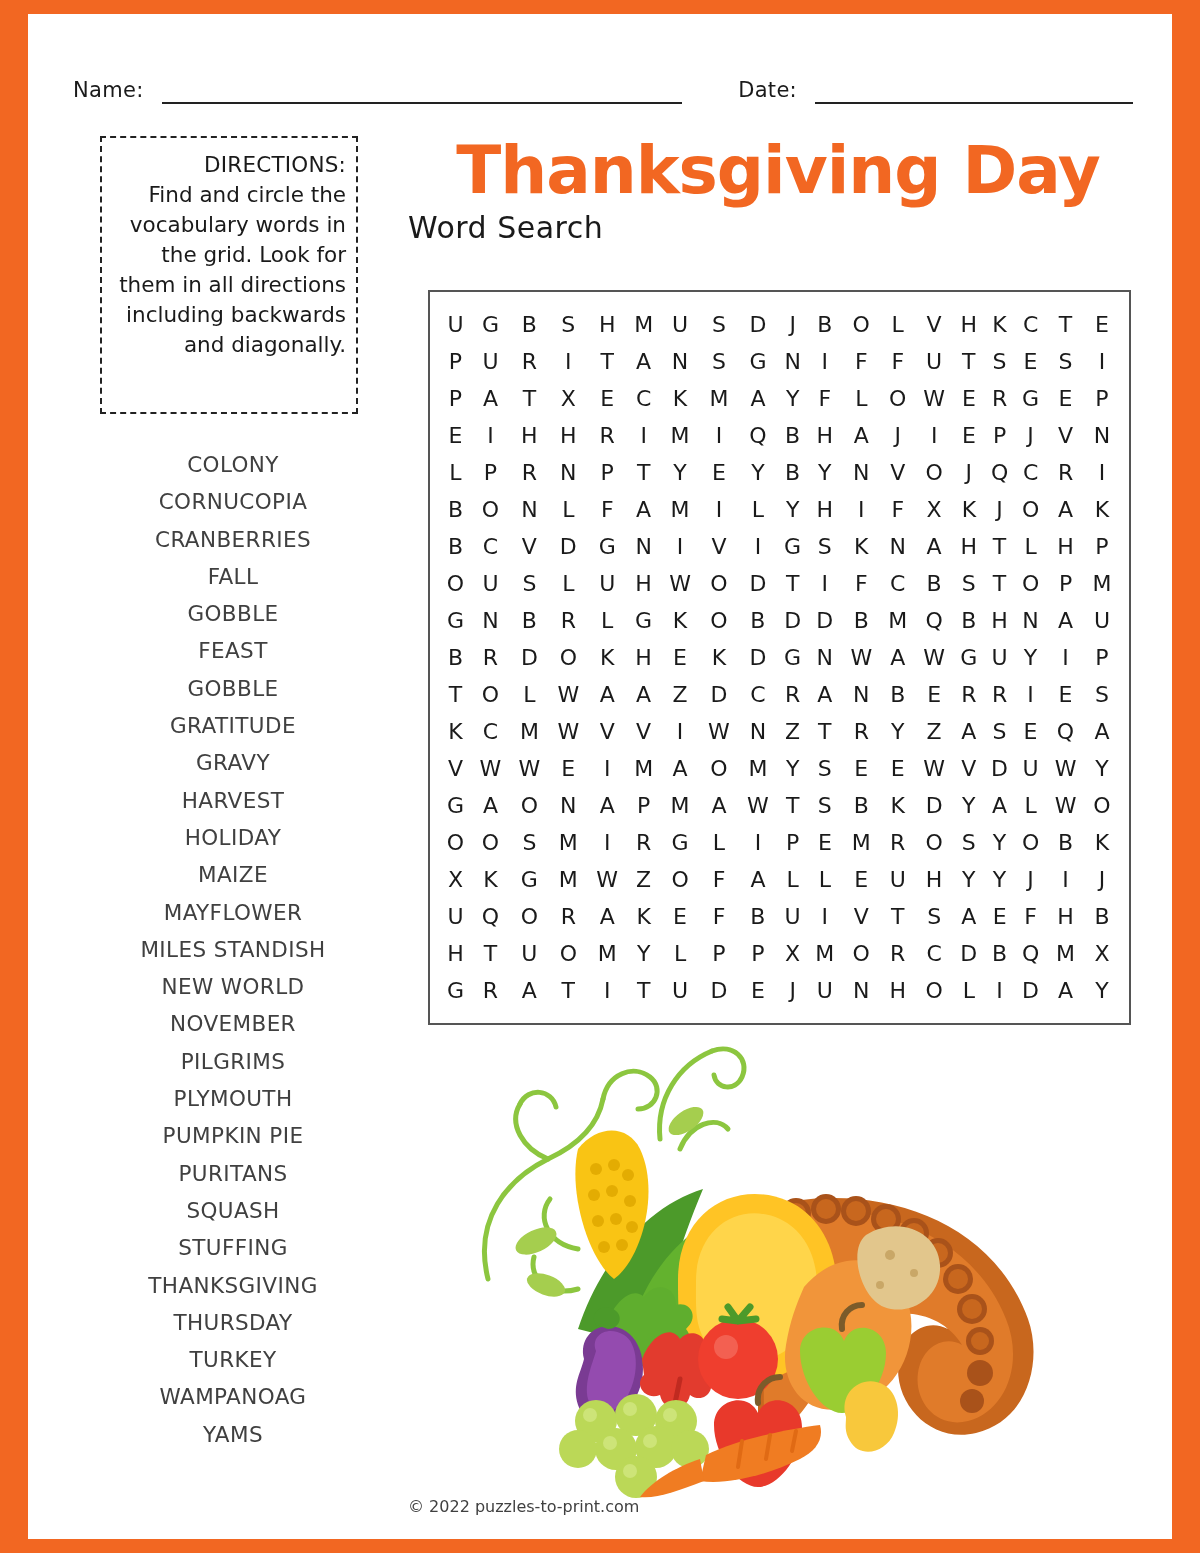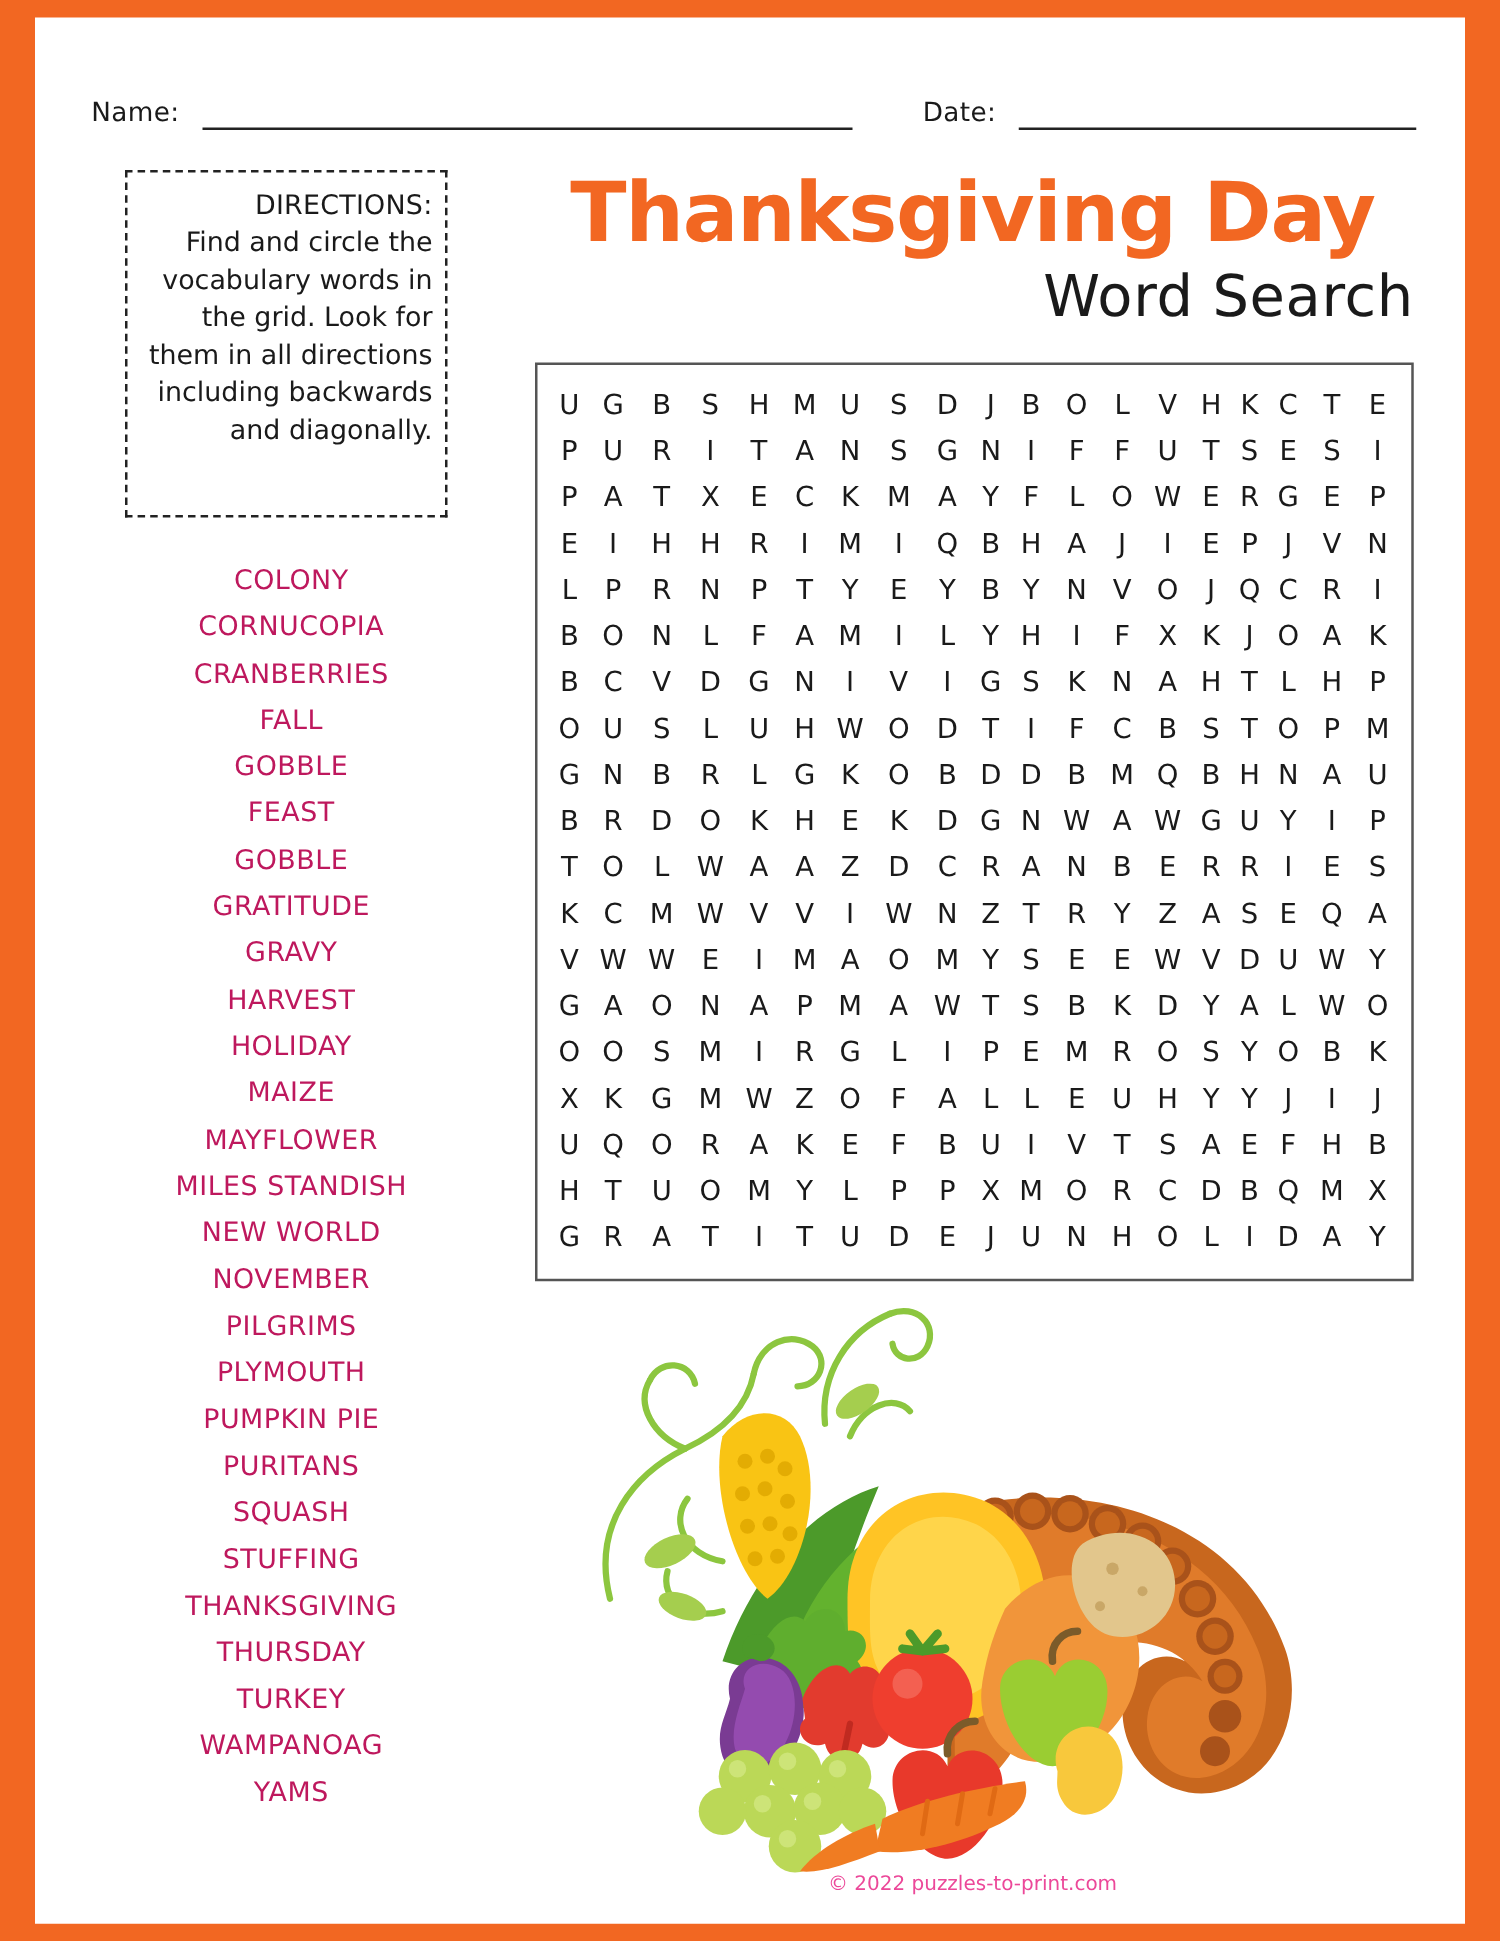--- a/index.html
+++ b/index.html
@@ -69,45 +69,45 @@
   .wordlist {
     position: absolute;
     left: 60px;
     top: 432px;
     width: 290px;
     text-align: center;
   }
   .wordlist div {
     font-size: 21.5px;
     line-height: 37.3px;
-    color: #be185d;
+    color: #404040;
     letter-spacing: .4px;
   }
 
   
   .title {
     position: absolute;
     left: 380px;
     top: 118px;
     width: 740px;
     text-align: center;
     font-family: "DejaVu Sans", sans-serif;
     font-weight: bold;
     font-size: 66px;
     color: #F26722;
     letter-spacing: -1px;
   }
   .subtitle {
     position: absolute;
-    left: 363px;
+    left: 380px;
     top: 196px;
     width: 740px;
-    text-align: right;
+    text-align: left;
     font-family: "DejaVu Sans", sans-serif;
-    font-size: 46px;
+    font-size: 30px;
     color: #1a1a1a;
     letter-spacing: .5px;
   }
 
   
   .gridbox {
     position: absolute;
     left: 400px;
     top: 276px;
     width: 703px;
@@ -130,23 +130,22 @@
     letter-spacing: 0;
     padding: 0;
   }
 
   
   .footer {
     position: absolute;
     left: 380px;
     top: 1483px;
     width: 740px;
-    text-align: center;
     font-size: 16px;
-    color: #ec4899;
+    color: #404040;
   }
 
   
   .art {
     position: absolute;
     left: 400px;
     top: 1015px;
     width: 640px;
     height: 470px;
   }

